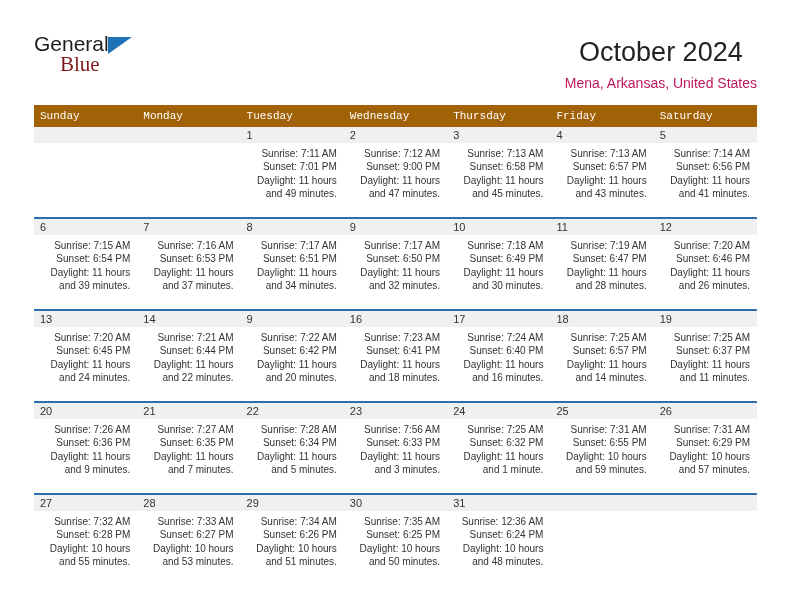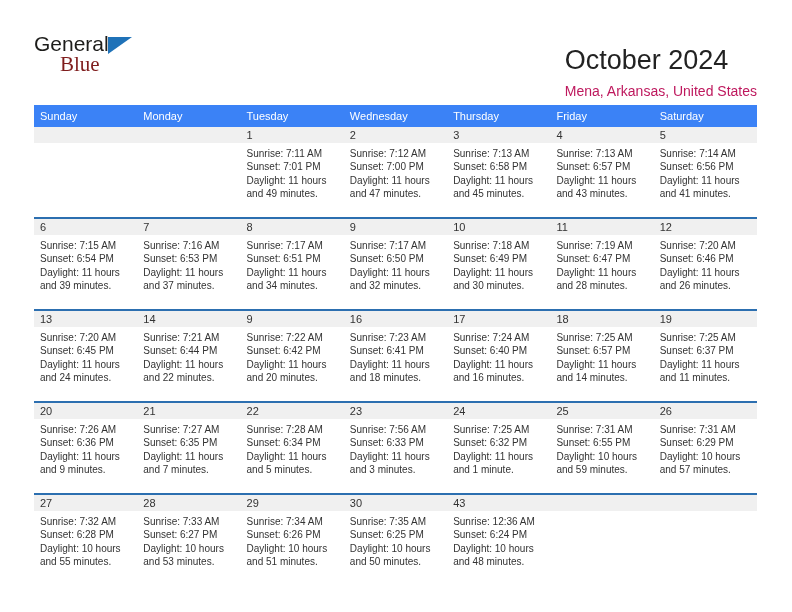--- a/index.html
+++ b/index.html
@@ -62,22 +62,22 @@
     left: 26px;
     top: 20px;
     font-size: 21px;
     color: #7f1d1d;
     font-family: Liberation Serif, serif;
   }
 
   .title-block {
     position: absolute;
     right: 0;
-    top: 16px;
-    text-align: left;
+    top: 8px;
+    text-align: center;
     margin-left: 18px;
   }
   .cal-title {
     font-size: 27px;
     color: #222222;
     line-height: 32px;
     white-space: nowrap;
   }
   .cal-subtitle {
     margin-top: 7px;
@@ -92,29 +92,30 @@
     position: absolute;
     left: 34px;
     top: 105px;
     width: 723px;
     border-collapse: collapse;
     table-layout: fixed;
   }
   .calendar col { width: 103.28px; }
 
   .calendar thead th {
-    background: #3b82f6;
+    background: #a16207;
     color: #ffffff;
     font-size: 11px;
     font-weight: normal;
     text-align: left;
     padding: 5px 0 5px 6px;
     height: 19px;
     box-sizing: border-box;
     border: none;
+    font-family: Liberation Mono, monospace;
   }
 
   .calendar tbody td {
     vertical-align: top;
     padding: 0;
     border: none;
     border-top: 2px solid #2c6fb0;
     height: 90px;
     background: #ffffff;
   }
@@ -127,20 +128,21 @@
     height: 16px;
     font-size: 11px;
     color: #333333;
     padding: 2px 0 1px 6px;
     line-height: 13px;
     box-sizing: border-box;
   }
 
   .cell-body {
     padding: 4px 7px 0 6px;
+    text-align: right;
   }
   .cell-body div {
     font-size: 10px;
     line-height: 13.4px;
     color: #333333;
     white-space: nowrap;
   }
 
   .empty .daynum { background: #f0f0f0; }
 </style>
@@ -201,21 +203,21 @@
               <div>Sunrise: 7:11 AM</div>
               <div>Sunset: 7:01 PM</div>
               <div>Daylight: 11 hours</div>
               <div>and 49 minutes.</div>
             </div>
           </td>
           <td>
             <div class="daynum">2</div>
             <div class="cell-body">
               <div>Sunrise: 7:12 AM</div>
-              <div>Sunset: 7:00 PM</div>
+              <div>Sunset: 9:00 PM</div>
               <div>Daylight: 11 hours</div>
               <div>and 47 minutes.</div>
             </div>
           </td>
           <td>
             <div class="daynum">3</div>
             <div class="cell-body">
               <div>Sunrise: 7:13 AM</div>
               <div>Sunset: 6:58 PM</div>
               <div>Daylight: 11 hours</div>
@@ -467,21 +469,21 @@
           <td>
             <div class="daynum">30</div>
             <div class="cell-body">
               <div>Sunrise: 7:35 AM</div>
               <div>Sunset: 6:25 PM</div>
               <div>Daylight: 10 hours</div>
               <div>and 50 minutes.</div>
             </div>
           </td>
           <td>
-            <div class="daynum">43</div>
+            <div class="daynum">31</div>
             <div class="cell-body">
               <div>Sunrise: 12:36 AM</div>
               <div>Sunset: 6:24 PM</div>
               <div>Daylight: 10 hours</div>
               <div>and 48 minutes.</div>
             </div>
           </td>
           <td class="empty">
             <div class="daynum"></div>
             <div class="cell-body"></div>

